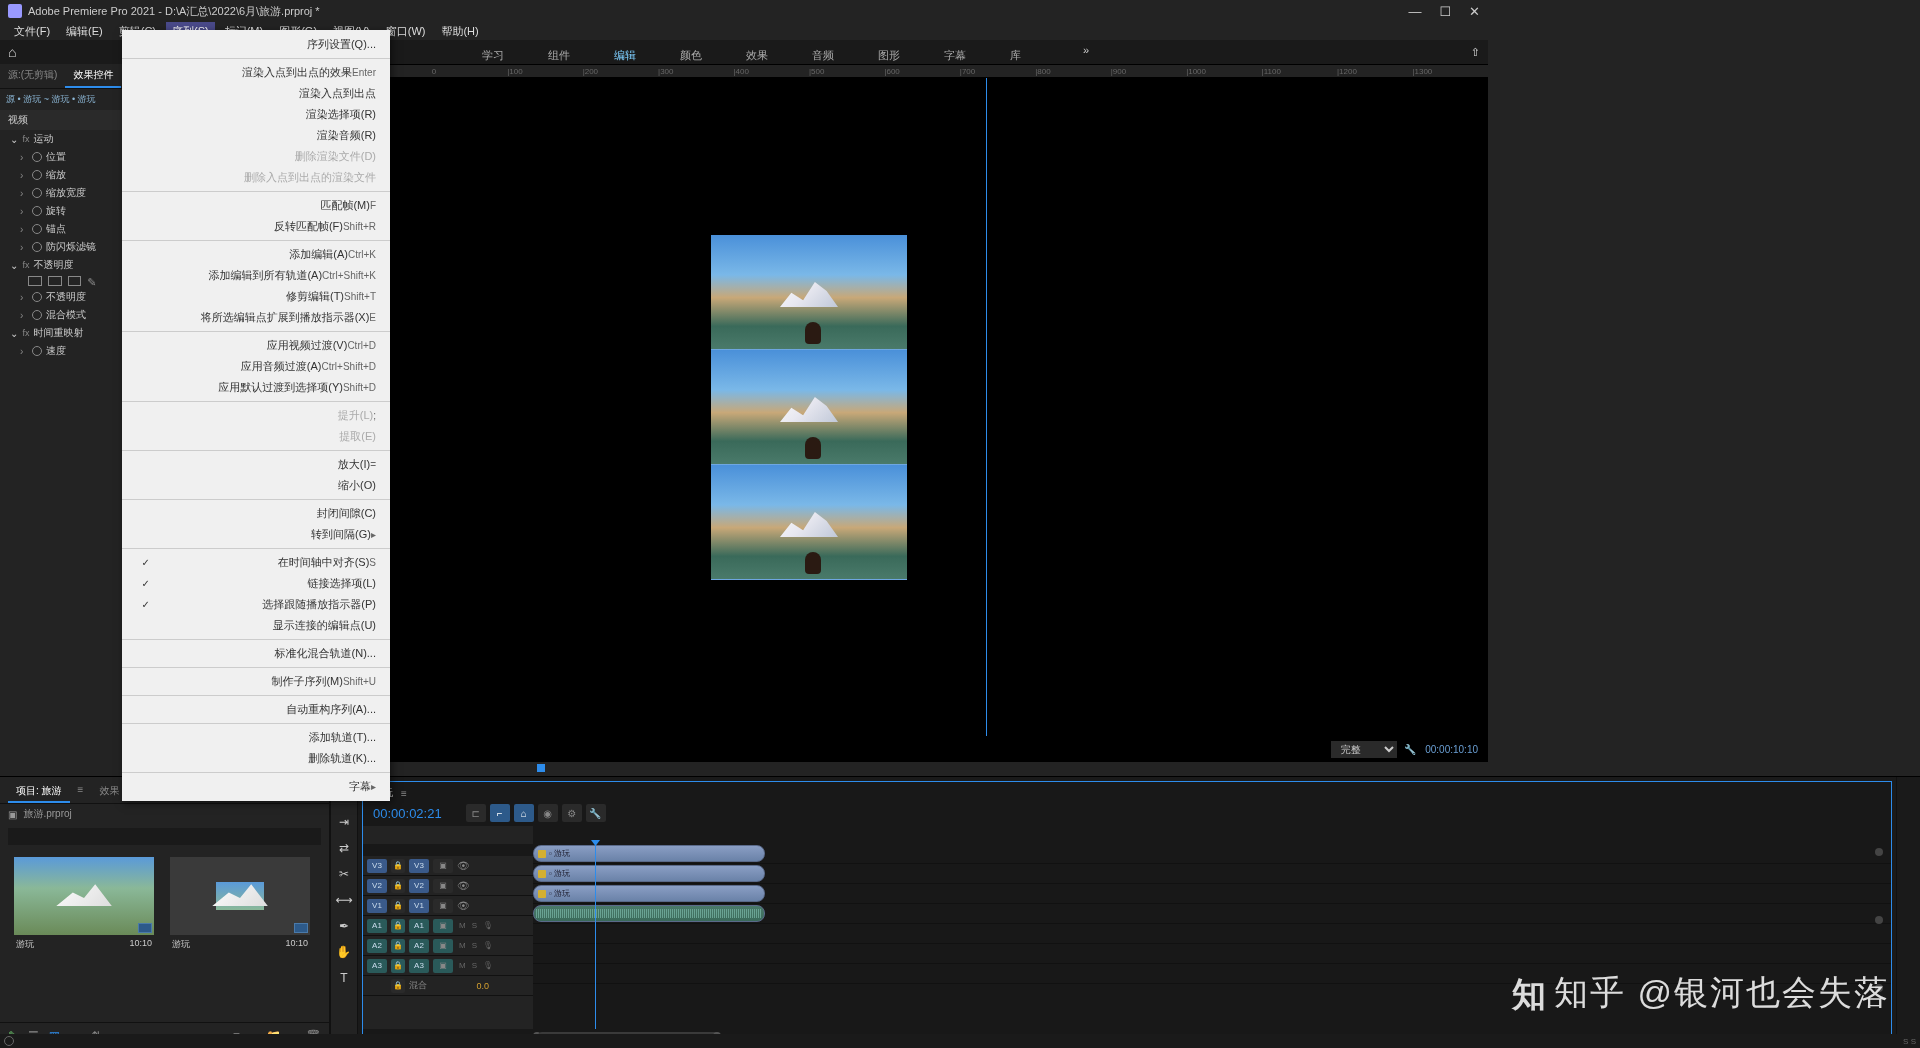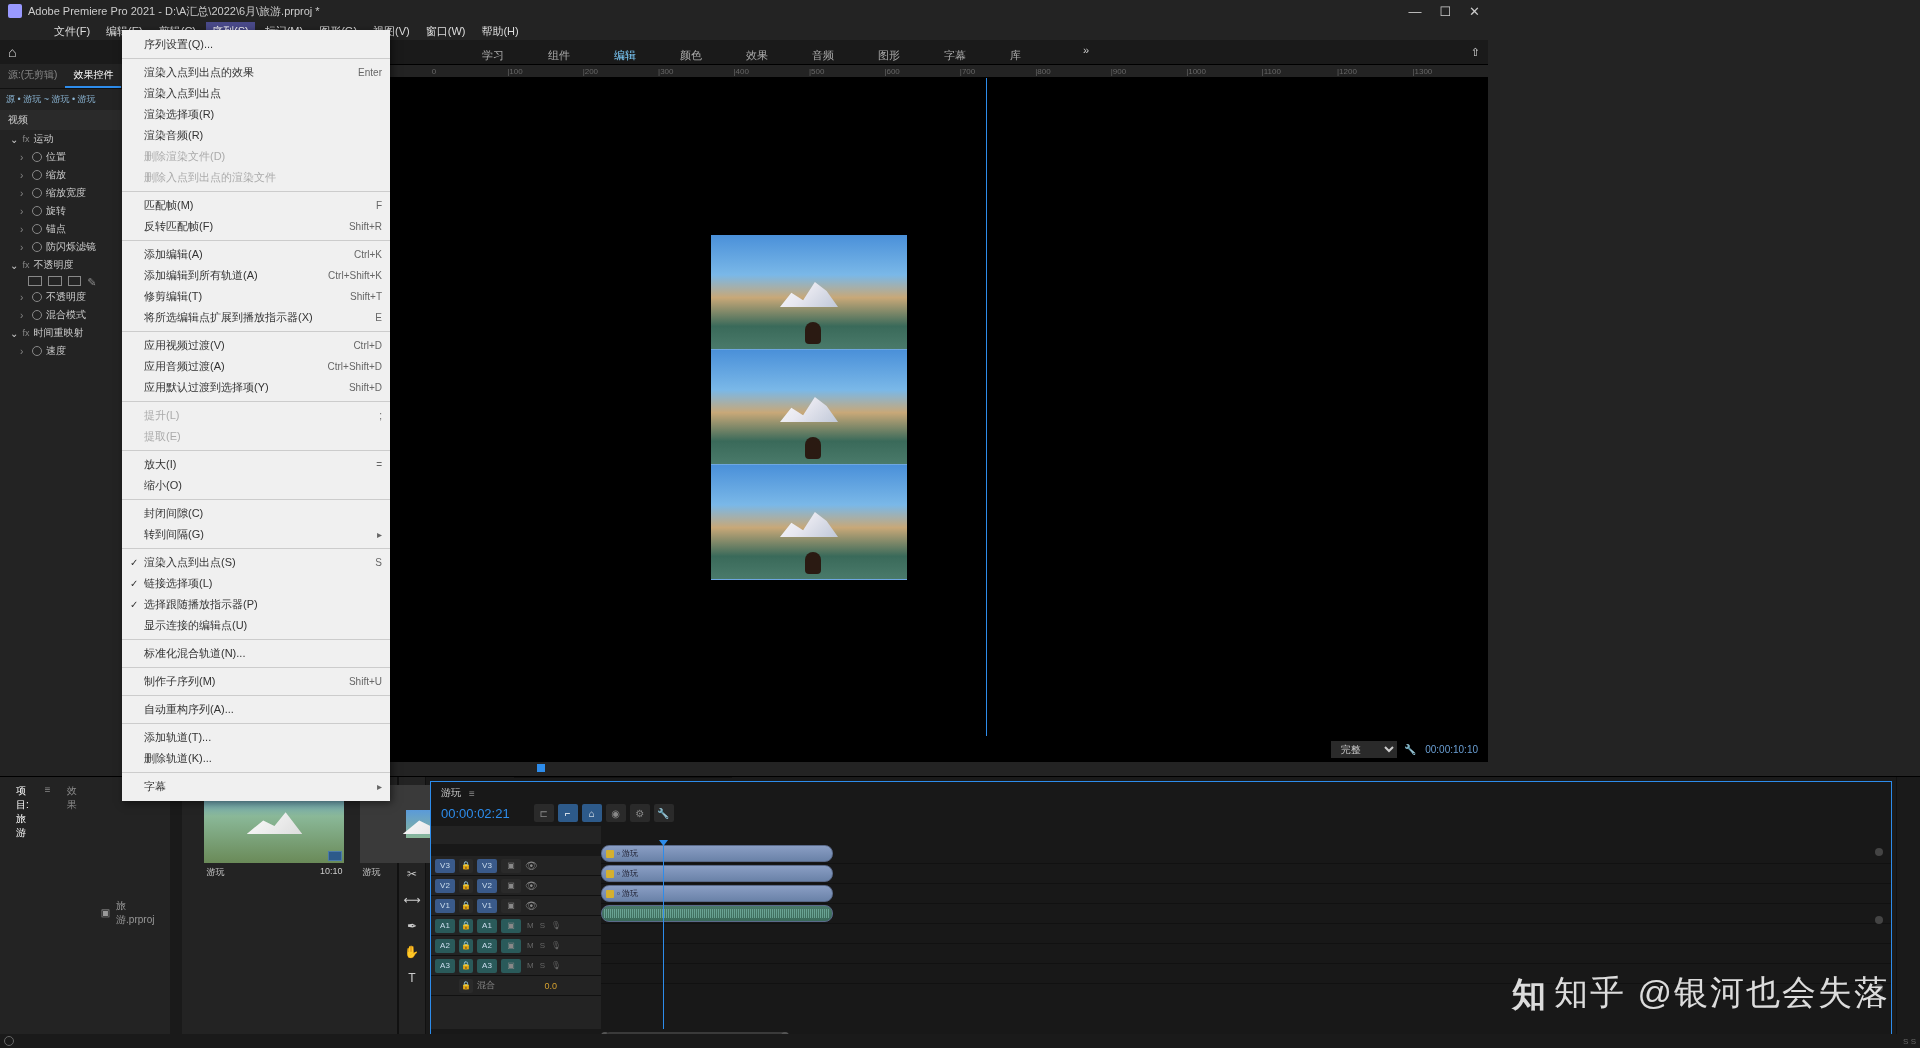--- a/index.html
+++ b/index.html
@@ -1,20 +1,20 @@
 <!DOCTYPE html>
 <html><head>
 <meta charset="utf-8">
 <style>
 * { margin: 0; padding: 0; box-sizing: border-box; font-family: "Microsoft YaHei", Arial, sans-serif; }
 body { background: #232323; color: #e8e8e8; font-size: 11px; overflow: hidden; width: 1488px; height: 806px; }
 .titlebar { height: 22px; background: #232323; display: flex; align-items: center; padding: 0 8px; color: #ccc; }
 .titlebar .icon { width: 14px; height: 14px; background: #9999ff; border-radius: 2px; margin-right: 6px; display:inline-block; }
 .titlebar .wincontrols { margin-left: auto; display: flex; gap: 18px; color: #ccc; font-size: 13px; }
-.menubar { height: 18px; background: #232323; display: flex; align-items: center; padding: 0 8px; gap: 4px; margin-left: 40px; }
+.menubar { height: 18px; background: #232323; display: flex; align-items: center; padding: 0 8px; gap: 4px; }
 .menubar .menu-item { padding: 2px 6px; cursor: pointer; color: #ddd; }
 .menubar .menu-item.active { background: #4a4a8a; color: #fff; }
 .toolbar-top { height: 24px; background: #1a1a1a; display: flex; align-items: center; padding: 0 8px; }
 .toolbar-top .home { color: #ddd; font-size: 14px; }
 .toolbar-top .share { margin-left: auto; color: #ddd; }
 .workspace-tabs { position: absolute; top: 44px; left: 480px; display: flex; gap: 40px; }
 .workspace-tabs .ws-tab { color: #aaa; padding: 4px 2px; cursor: pointer; }
 .workspace-tabs .ws-tab.active { color: #7ecfff; border-bottom: 2px solid #2d8ceb; }
 .workspace-tabs .more { color: #ccc; margin-left: 20px; }
 
@@ -31,21 +31,21 @@
 .left-panel .fx-item .chevron { width: 8px; display:inline-block; color:#888; }
 .left-panel .fx-item .clock { width: 10px; height: 10px; border: 1px solid #888; border-radius: 50%; display:inline-block; }
 .left-panel .fx-header { padding: 2px 4px 2px 10px; color: #ccc; font-size: 10px; display:flex; align-items:center; gap:4px; }
 .left-panel .fx-badge { font-size: 9px; color: #888; }
 .left-panel .timecode-bl { color: #2d8ceb; font-size: 10px; padding: 4px 6px; border-top: 1px solid #111; }
 .left-panel .opacity-icons { display:flex; gap:6px; padding: 2px 28px; }
 .left-panel .opacity-icons span { width:14px; height:10px; border:1px solid #888; display:inline-block; }
 
 
 .dropdown { position: absolute; top: 30px; left: 122px; width: 268px; background: #f0f0f0; color: #333; box-shadow: 2px 2px 8px rgba(0,0,0,0.5); z-index: 100; padding: 4px 0; }
-.dropdown .dd-item { padding: 3px 8px; display: flex; align-items: center; cursor: pointer; font-size: 11px; }
+.dropdown .dd-item { padding: 3px 14px; display: flex; align-items: center; cursor: pointer; font-size: 11px; text-align: right; }
 .dropdown .dd-item .label { flex: 1; }
 .dropdown .dd-item .shortcut { color: #666; font-size: 10px; }
 .dropdown .dd-item.disabled { color: #aaa; }
 .dropdown .dd-sep { height: 1px; background: #ccc; margin: 3px 0; }
 .dropdown .dd-item .check { width: 14px; color: #333; font-size: 10px; }
 
 
 .program { flex: 1; background: #1a1a1a; display: flex; flex-direction: column; position: relative; }
 .program .ruler { height: 14px; background: #232323; border-top: 1px solid #000; border-bottom: 1px solid #000; display: flex; color: #666; font-size: 8px; padding-top: 2px; }
 .program .ruler span { flex: 1; text-align: left; }
@@ -63,21 +63,21 @@
 .program .slider-row { height: 14px; background: #232323; position: relative; }
 .program .slider-row .slider-handle { position: absolute; left: 30%; top: 2px; width: 8px; height: 8px; background: #2d8ceb; }
 .program .transport { height: 30px; background: #232323; display: flex; align-items: center; justify-content: center; gap: 14px; padding: 0 20px; }
 .program .transport .tbtn { color: #ccc; font-size: 12px; cursor: pointer; width: 16px; text-align: center; }
 .program .transport .plus { margin-left: auto; color: #ccc; font-size: 14px; }
 
 
 .bottom { position: absolute; bottom: 0; left: 0; right: 0; height: 272px; display: flex; background: #1a1a1a; border-top: 1px solid #000; }
 
 
-.project { width: 398px; background: #232323; display: flex; flex-direction: row; border-right: 1px solid #111; }
+.project { width: 330px; background: #232323; display: flex; flex-direction: column; border-right: 1px solid #111; }
 .project .tabs { display: flex; padding: 4px 8px 0; border-bottom: 1px solid #111; }
 .project .tabs .ptab { padding: 3px 8px; color: #888; cursor: pointer; font-size: 10px; }
 .project .tabs .ptab.active { color: #fff; border-bottom: 2px solid #2d8ceb; }
 .project .projname { padding: 3px 8px; color: #999; font-size: 10px; display:flex; align-items:center; gap:6px; }
 .project .search { margin: 4px 8px; background: #1a1a1a; border: none; color: #888; padding: 3px 6px; width: calc(100% - 16px); font-size: 10px; }
 .project .bins { flex: 1; display: flex; gap: 16px; padding: 8px 14px; align-items: flex-start; }
 .project .bin { width: 140px; }
 .project .bin .thumb { width: 140px; height: 78px; background: linear-gradient(180deg,#5a9ad9,#8ab898 40%,#6a8a58); position: relative; }
 .project .bin .thumb.seq { background: #3a3a3a; display:flex; align-items:center; justify-content:center; }
 .project .bin .thumb.seq .mini { width: 48px; height: 28px; background: linear-gradient(180deg,#5a9ad9,#8ab898); }
@@ -301,21 +301,21 @@
       <span class="shortcut"></span>
     </div>
     <div class="dd-item">
       <span class="check"></span>
       <span class="label">转到间隔(G)</span>
       <span class="shortcut">▸</span>
     </div>
     <div class="dd-sep"></div>
     <div class="dd-item">
       <span class="check">✓</span>
-      <span class="label">渲染入点到出点(S)</span>
+      <span class="label">在时间轴中对齐(S)</span>
       <span class="shortcut">S</span>
     </div>
     <div class="dd-item">
       <span class="check">✓</span>
       <span class="label">链接选择项(L)</span>
       <span class="shortcut"></span>
     </div>
     <div class="dd-item">
       <span class="check">✓</span>
       <span class="label">选择跟随播放指示器(P)</span>

